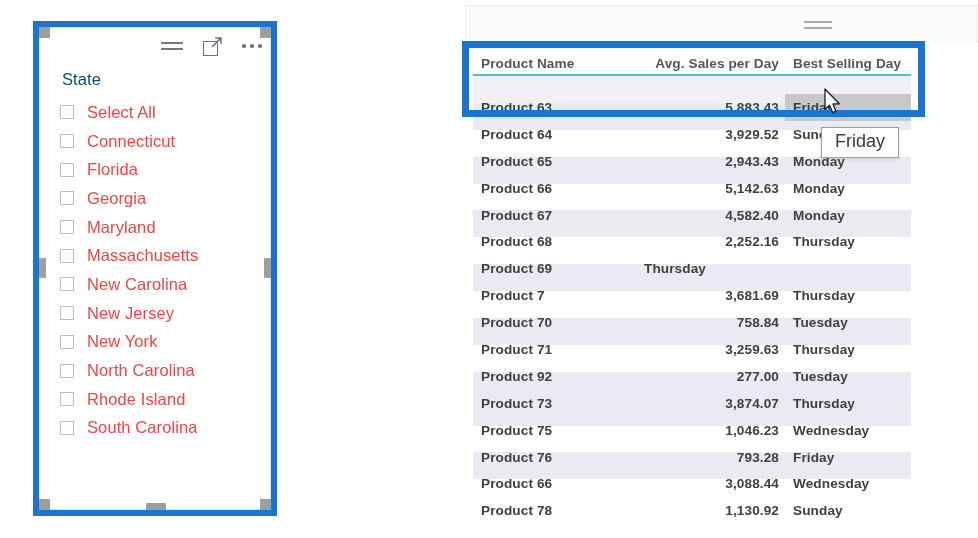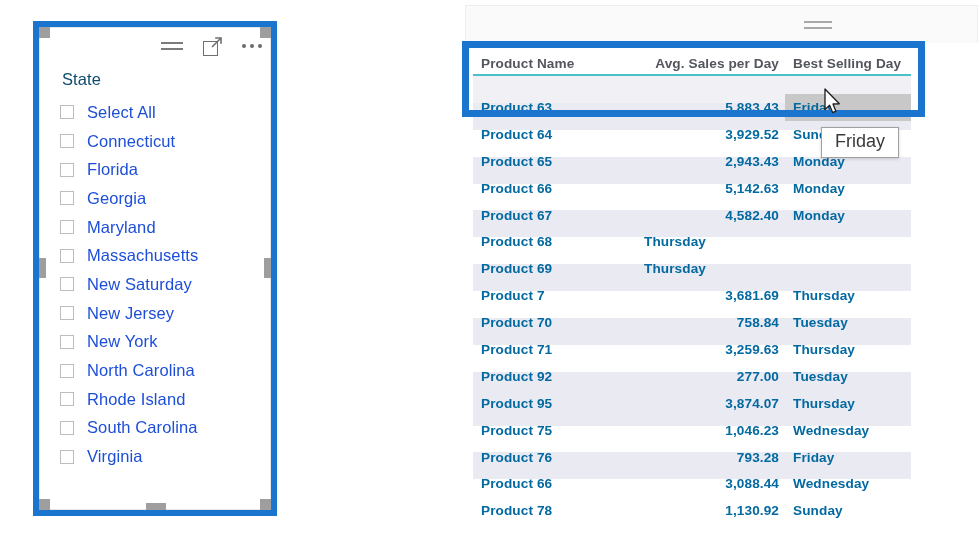--- a/index.html
+++ b/index.html
@@ -121,21 +121,21 @@
     width: 14px;
     height: 14px;
     border: 1.4px solid #bdbdbd;
     background: #ffffff;
     flex: 0 0 auto;
     margin-right: 13px;
   }
 
   .slicer-label {
     font-size: 16.5px;
-    color: #1d4ed8;
+    color: #ef4444;
     white-space: nowrap;
     letter-spacing: 0.1px;
   }
 
   
   .rh {
     position: absolute;
     background: #9e9e9e;
     z-index: 7;
   }
@@ -212,21 +212,21 @@
     font-size: 13.6px;
     color: #53565c;
     letter-spacing: 0.1px;
   }
   .grid-header .c-day { padding-left: 8px; }
 
   .grid-row .c-name,
   .grid-row .c-sales,
   .grid-row .c-day {
     font-size: 13.6px;
-    color: #0369a1;
+    color: #404040;
     letter-spacing: 0.1px;
     height: 100%;
     display: flex;
     align-items: center;
     margin-top: 36px;
   }
   .grid-row .c-sales { justify-content: flex-end; }
 
   
   .grid-row.selected { background: #f0f0f5; }
@@ -326,45 +326,41 @@
         <div class="slicer-item">
           <span class="slicer-check"></span>
           <span class="slicer-label">Maryland</span>
         </div>
         <div class="slicer-item">
           <span class="slicer-check"></span>
           <span class="slicer-label">Massachusetts</span>
         </div>
         <div class="slicer-item">
           <span class="slicer-check"></span>
-          <span class="slicer-label">New Saturday</span>
+          <span class="slicer-label">New Carolina</span>
         </div>
         <div class="slicer-item">
           <span class="slicer-check"></span>
           <span class="slicer-label">New Jersey</span>
         </div>
         <div class="slicer-item">
           <span class="slicer-check"></span>
           <span class="slicer-label">New York</span>
         </div>
         <div class="slicer-item">
           <span class="slicer-check"></span>
           <span class="slicer-label">North Carolina</span>
         </div>
         <div class="slicer-item">
           <span class="slicer-check"></span>
           <span class="slicer-label">Rhode Island</span>
         </div>
         <div class="slicer-item">
           <span class="slicer-check"></span>
           <span class="slicer-label">South Carolina</span>
-        </div>
-        <div class="slicer-item">
-          <span class="slicer-check"></span>
-          <span class="slicer-label">Virginia</span>
         </div>
       </div>
   </div>
 
   <div id="slicer-highlight"></div>
   <div class="rh rh-corner" style="left:39px;  top:27px;"></div>
   <div class="rh rh-corner" style="left:260px; top:27px;"></div>
   <div class="rh rh-corner" style="left:39px;  top:499px;"></div>
   <div class="rh rh-corner" style="left:260px; top:499px;"></div>
   <div class="rh rh-side-v" style="left:39px;  top:258px;"></div>
@@ -407,20 +403,21 @@
             <div class="c-sales">5,142.63</div>
             <div class="c-day">Monday</div>
           </div>
           <div class="grid-row">
             <div class="c-name">Product 67</div>
             <div class="c-sales">4,582.40</div>
             <div class="c-day">Monday</div>
           </div>
           <div class="grid-row alt">
             <div class="c-name">Product 68</div>
+            <div class="c-sales">2,252.16</div>
             <div class="c-day">Thursday</div>
           </div>
           <div class="grid-row">
             <div class="c-name">Product 69</div>
             <div class="c-day">Thursday</div>
           </div>
           <div class="grid-row alt">
             <div class="c-name">Product 7</div>
             <div class="c-sales">3,681.69</div>
             <div class="c-day">Thursday</div>
@@ -434,21 +431,21 @@
             <div class="c-name">Product 71</div>
             <div class="c-sales">3,259.63</div>
             <div class="c-day">Thursday</div>
           </div>
           <div class="grid-row">
             <div class="c-name">Product 92</div>
             <div class="c-sales">277.00</div>
             <div class="c-day">Tuesday</div>
           </div>
           <div class="grid-row alt">
-            <div class="c-name">Product 95</div>
+            <div class="c-name">Product 73</div>
             <div class="c-sales">3,874.07</div>
             <div class="c-day">Thursday</div>
           </div>
           <div class="grid-row alt">
             <div class="c-name">Product 75</div>
             <div class="c-sales">1,046.23</div>
             <div class="c-day">Wednesday</div>
           </div>
           <div class="grid-row">
             <div class="c-name">Product 76</div>

